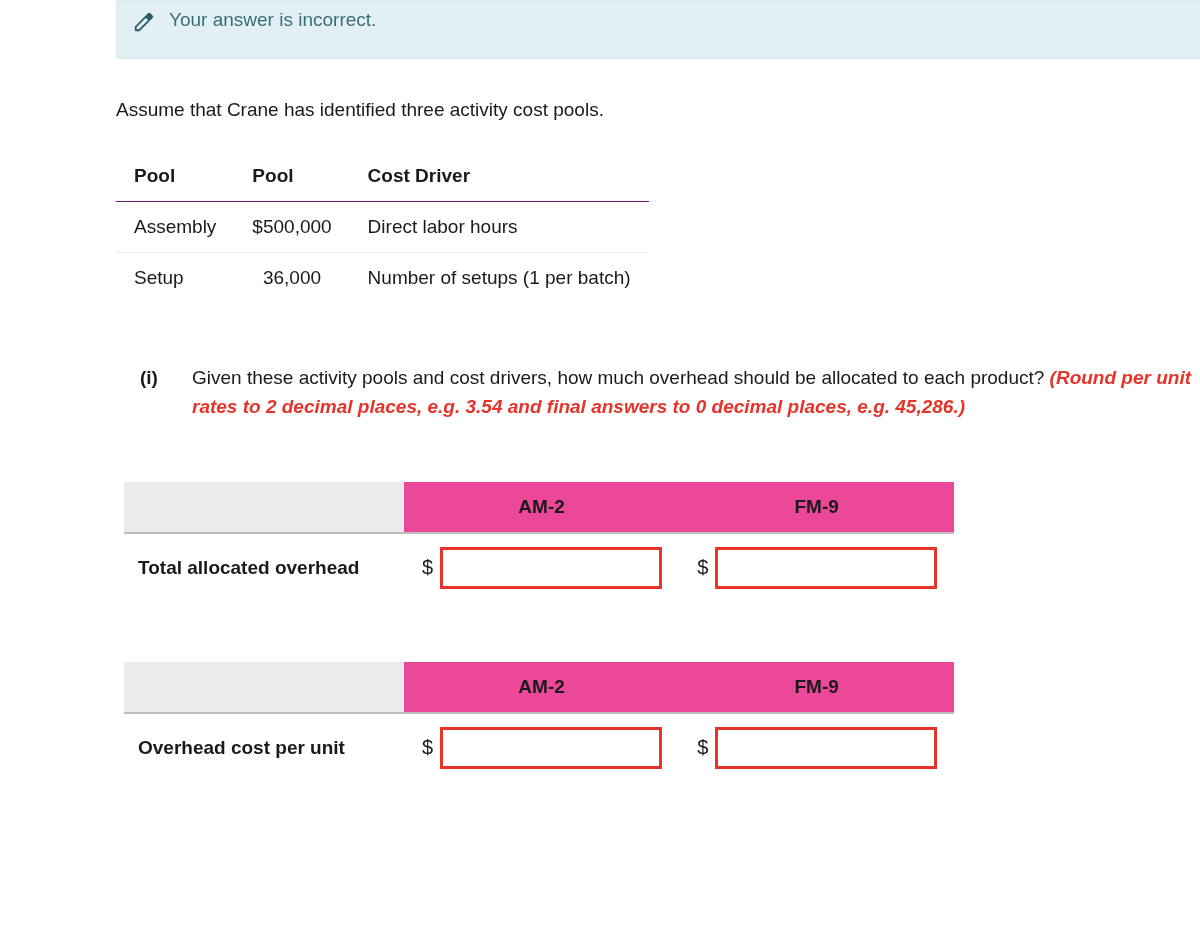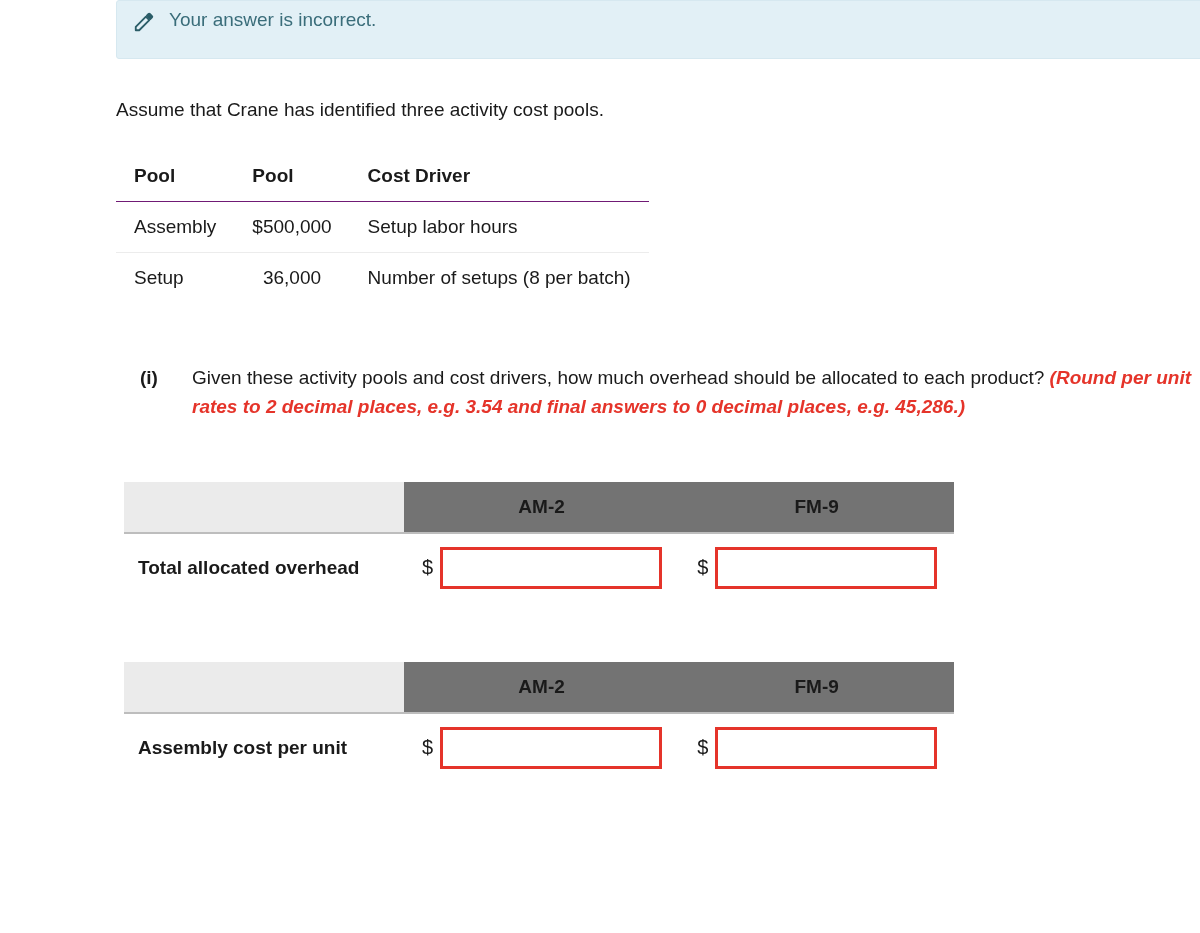--- a/index.html
+++ b/index.html
@@ -52,21 +52,21 @@
   .q-body .hint { color:#e5342a; font-style:italic; font-weight:600; }
 
   .ans-table { border-collapse: collapse; margin-left:8px; margin-bottom: 60px; width:auto; }
   .ans-table th, .ans-table td {
     padding: 14px 18px;
     text-align:left;
     font-weight:400;
     vertical-align: middle;
   }
   .ans-table thead th {
-    background:#737373;
+    background:#ec4899;
     font-weight:700;
     border-bottom:2px solid #bdbdbd;
     text-align:center;
     height:50px;
   }
   .ans-table thead th.label-head { background:#ebebeb; }
   .ans-cell-inner {
     display:flex;
     align-items:center;
     gap:8px;
@@ -109,26 +109,26 @@
         <tr>
           <th>Pool</th>
           <th>Pool</th>
           <th>Cost Driver</th>
         </tr>
       </thead>
       <tbody>
         <tr>
           <td>Assembly</td>
           <td class="amount">$500,000</td>
-          <td>Setup labor hours</td>
+          <td>Direct labor hours</td>
         </tr>
         <tr>
           <td>Setup</td>
           <td class="amount">36,000</td>
-          <td>Number of setups (8 per batch)</td>
+          <td>Number of setups (1 per batch)</td>
         </tr>
       </tbody>
     </table>
 
     <div class="q-row">
       <div class="q-idx">(i)</div>
       <div class="q-body">
         <span>Given these activity pools and cost drivers, how much overhead should be allocated to each product? </span><span class="hint">(Round per unit rates to 2 decimal places, e.g. 3.54 and final answers to 0 decimal places, e.g. 45,286.)</span>
       </div>
     </div>
@@ -164,21 +164,21 @@
     <table class="ans-table">
       <thead>
         <tr>
           <th class="label-head"></th>
           <th>AM-2</th>
           <th>FM-9</th>
         </tr>
       </thead>
       <tbody>
         <tr>
-          <td class="rowlabel">Assembly cost per unit</td>
+          <td class="rowlabel">Overhead cost per unit</td>
           <td>
             <div class="ans-cell-inner">
               <span class="dollar">$</span>
               <input class="ans-input" type="text" value="" style="">
             </div>
           </td>
           <td>
             <div class="ans-cell-inner">
               <span class="dollar">$</span>
               <input class="ans-input" type="text" value="" style="">

